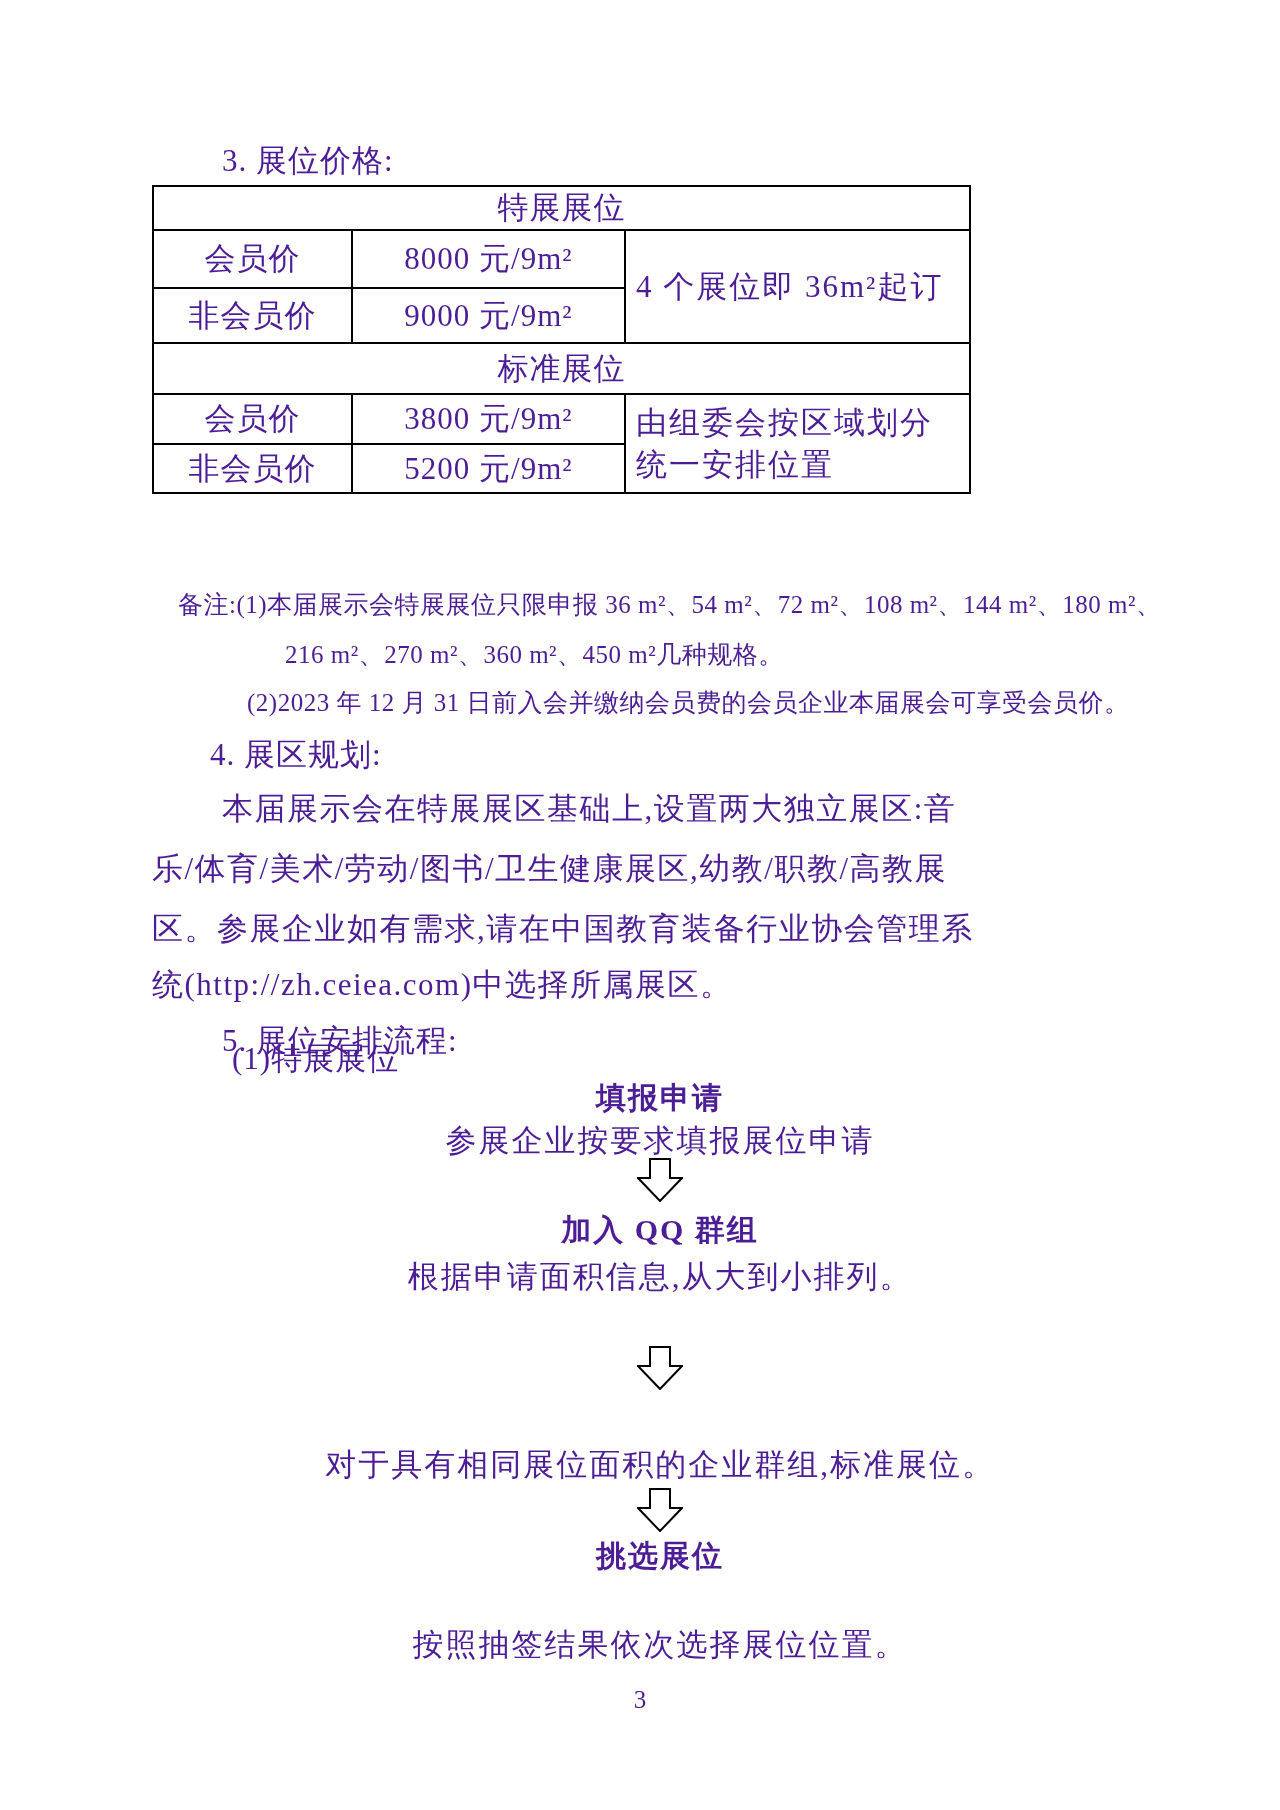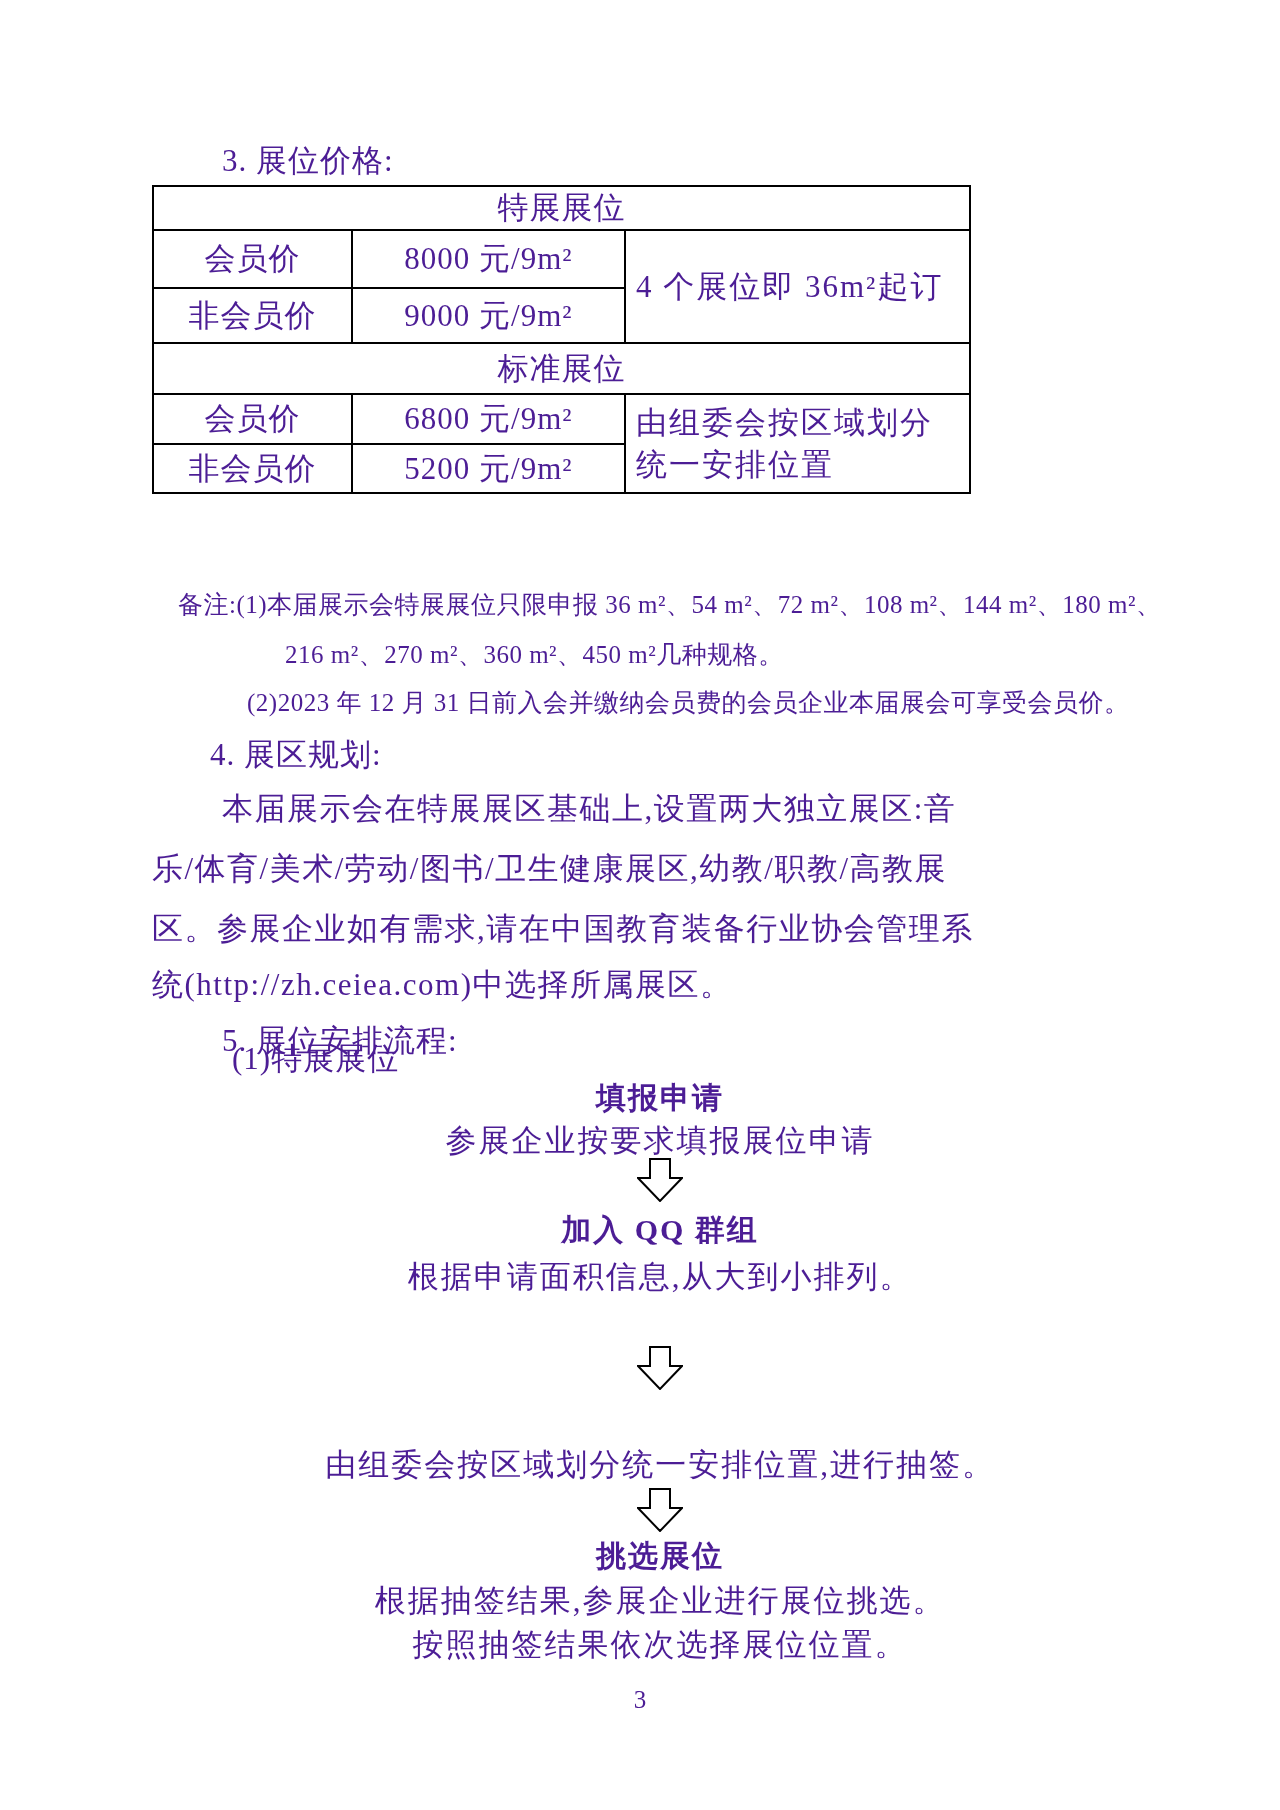--- a/index.html
+++ b/index.html
@@ -55,21 +55,21 @@
     </tr>
     <tr class="r2">
       <td>非会员价</td>
       <td>9000 元/9m²</td>
     </tr>
     <tr class="r3">
       <td colspan="3">标准展位</td>
     </tr>
     <tr class="r4">
       <td>会员价</td>
-      <td>6800 元/9m²</td>
+      <td>3800 元/9m²</td>
       <td rowspan="2" class="note-cell">由组委会按区域划分统一安排位置</td>
     </tr>
     <tr class="r5">
       <td>非会员价</td>
       <td>5200 元/9m²</td>
     </tr>
   </tbody>
     </table>
 
   <div class="abs noteline" style="left:178px; top:588px;">备注:(1)本届展示会特展展位只限申报 36 m²、54 m²、72 m²、108 m²、144 m²、180 m²、</div>
@@ -91,24 +91,23 @@
   <svg class="flow-arrow" style="top:1158px;" viewBox="0 0 46 44">
     <polygon points="13,1 33,1 33,20 45,20 23,43 1,20 13,20" fill="#ffffff" stroke="#000000" stroke-width="2"></polygon>
   </svg>
 
   <div class="flow-row flow-title" style="top:1210px;">加入 QQ 群组</div>
   <div class="flow-row flow-line" style="top:1256px;">根据申请面积信息,从大到小排列。</div>
   <svg class="flow-arrow" style="top:1346px;" viewBox="0 0 46 44">
     <polygon points="13,1 33,1 33,20 45,20 23,43 1,20 13,20" fill="#ffffff" stroke="#000000" stroke-width="2"></polygon>
   </svg>
 
-  <div class="flow-row flow-line" style="top:1444px;">由组委会按区域划分统一安排位置,进行抽签。</div>
+  <div class="flow-row flow-line" style="top:1444px;">对于具有相同展位面积的企业群组,标准展位。</div>
   <svg class="flow-arrow" style="top:1488px;" viewBox="0 0 46 44">
     <polygon points="13,1 33,1 33,20 45,20 23,43 1,20 13,20" fill="#ffffff" stroke="#000000" stroke-width="2"></polygon>
   </svg>
 
   <div class="flow-row flow-title" style="top:1536px;">挑选展位</div>
-  <div class="flow-row flow-line" style="top:1580px;">根据抽签结果,参展企业进行展位挑选。</div>
   <div class="flow-row flow-line" style="top:1624px;">按照抽签结果依次选择展位位置。</div>
 
   <div class="pagenum">3</div>
 
 </div>
 
 </body></html>

